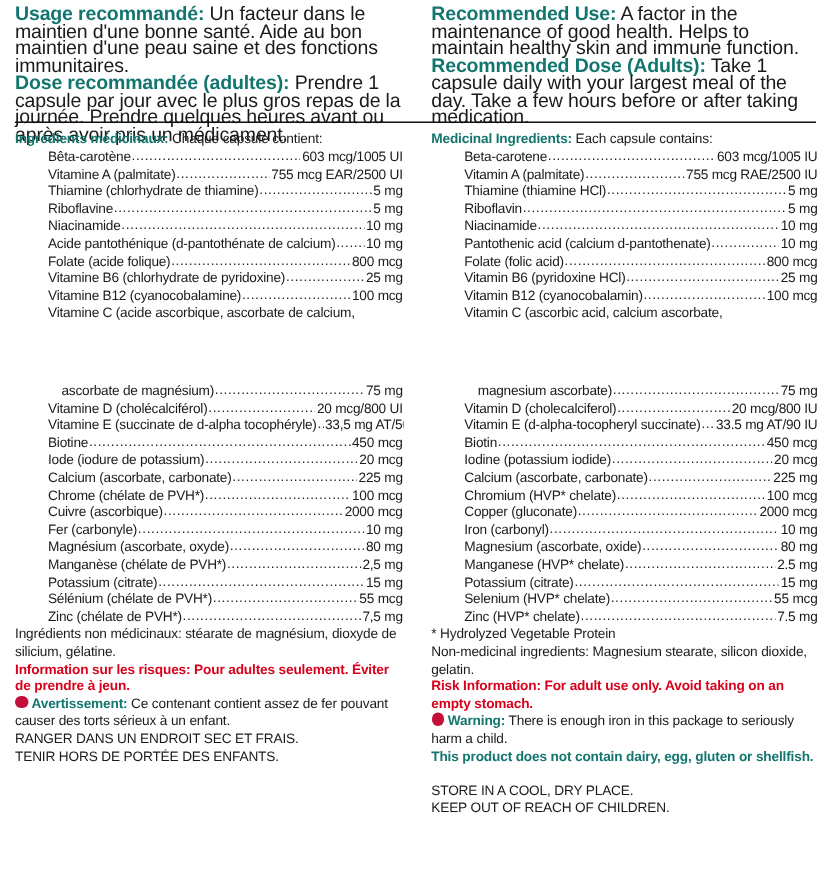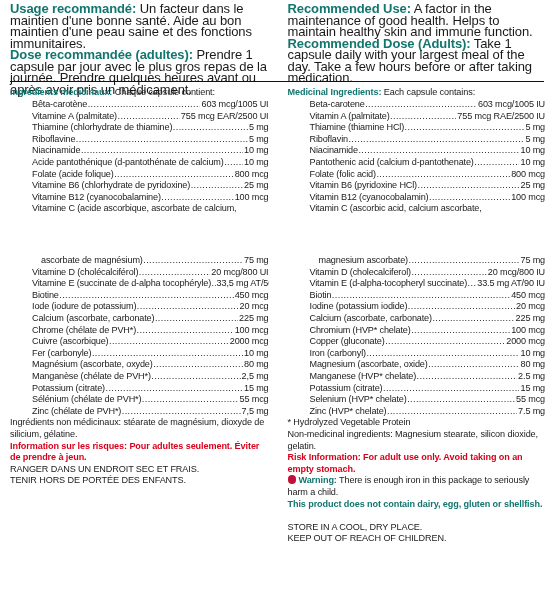--- a/index.html
+++ b/index.html
@@ -275,20 +275,21 @@
             </li>
             <li class="ing-row">
               <span class="ing-name">Zinc (chélate de PVH*)</span>
               <span class="ing-dots">............................................................................................................................................................................................................................</span>
               <span class="ing-amt">7,5 mg</span>
             </li>
           </ul>
         <div class="bottom">
           <p>Ingrédients non médicinaux: stéarate de magnésium, dioxyde de silicium, gélatine.</p>
           <p class="risk-line">Information sur les risques: Pour adultes seulement. Éviter de prendre à jeun.</p>
+          <p><span class="warn-dot"></span><span class="teal-line">Avertissement:</span><span> Ce contenant contient assez de fer pouvant causer des torts sérieux à un enfant.</span></p>
           <p class="store">RANGER DANS UN ENDROIT SEC ET FRAIS.</p>
           <p>TENIR HORS DE PORTÉE DES ENFANTS.</p>
         </div>
       </div>
 
       <div class="col en">
         <div class="ing-head"><span class="hd-teal">Medicinal Ingredients:</span><span> Each capsule contains:</span></div>
         <ul class="ing-list" id="list-en">
             <li class="ing-row">
               <span class="ing-name">Beta-carotene</span>

